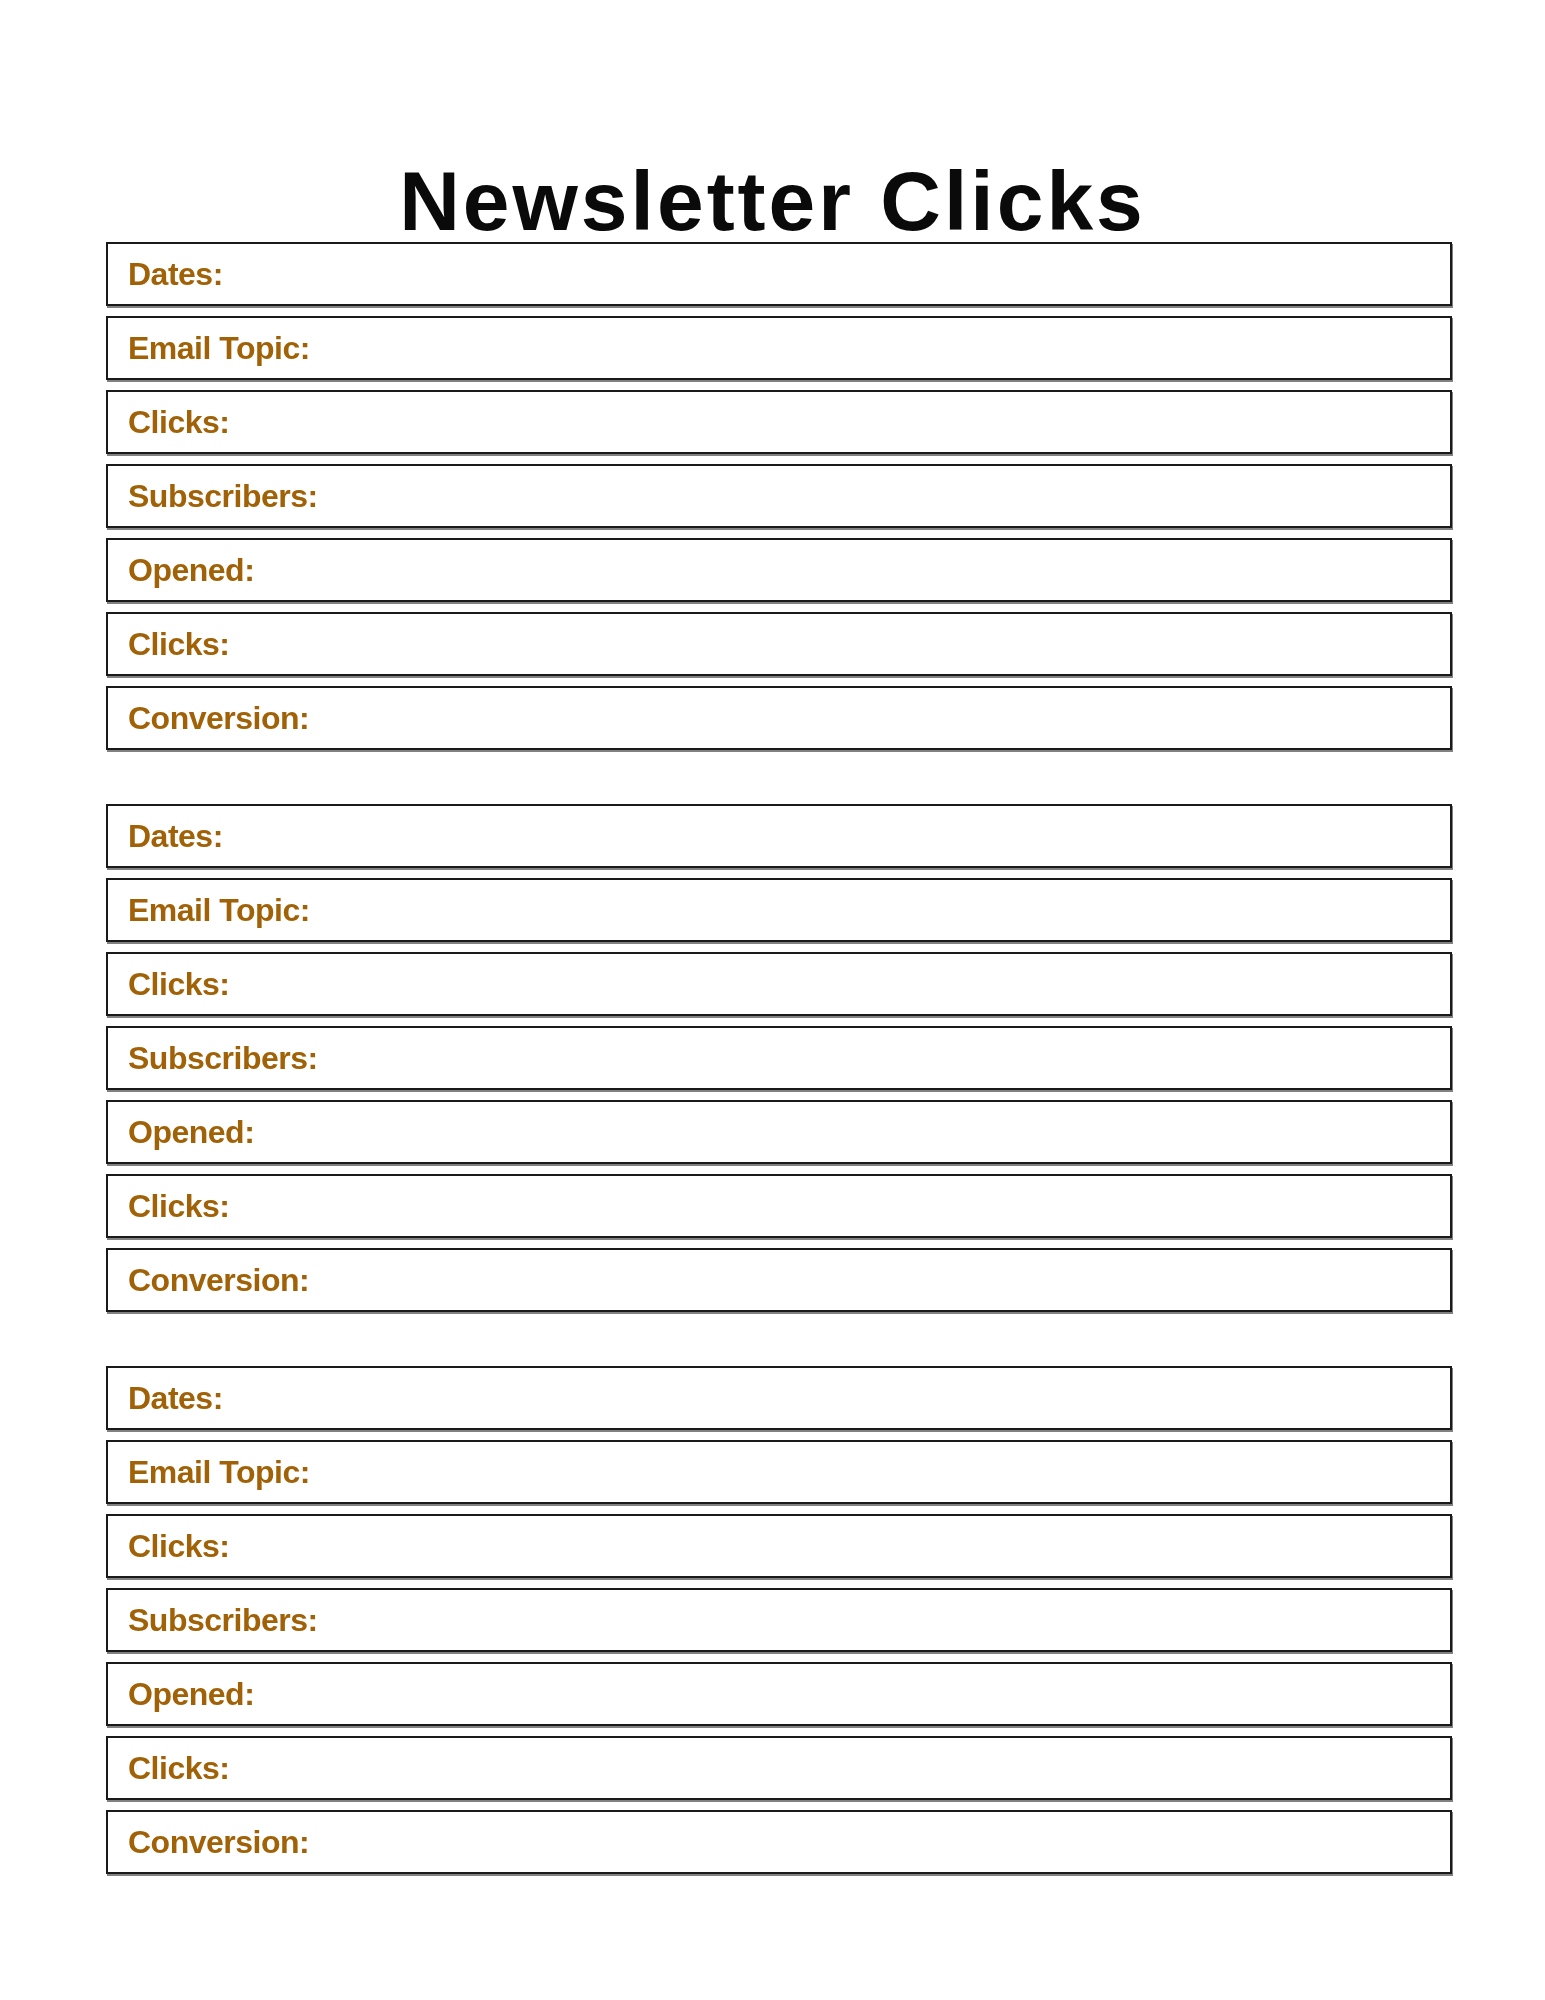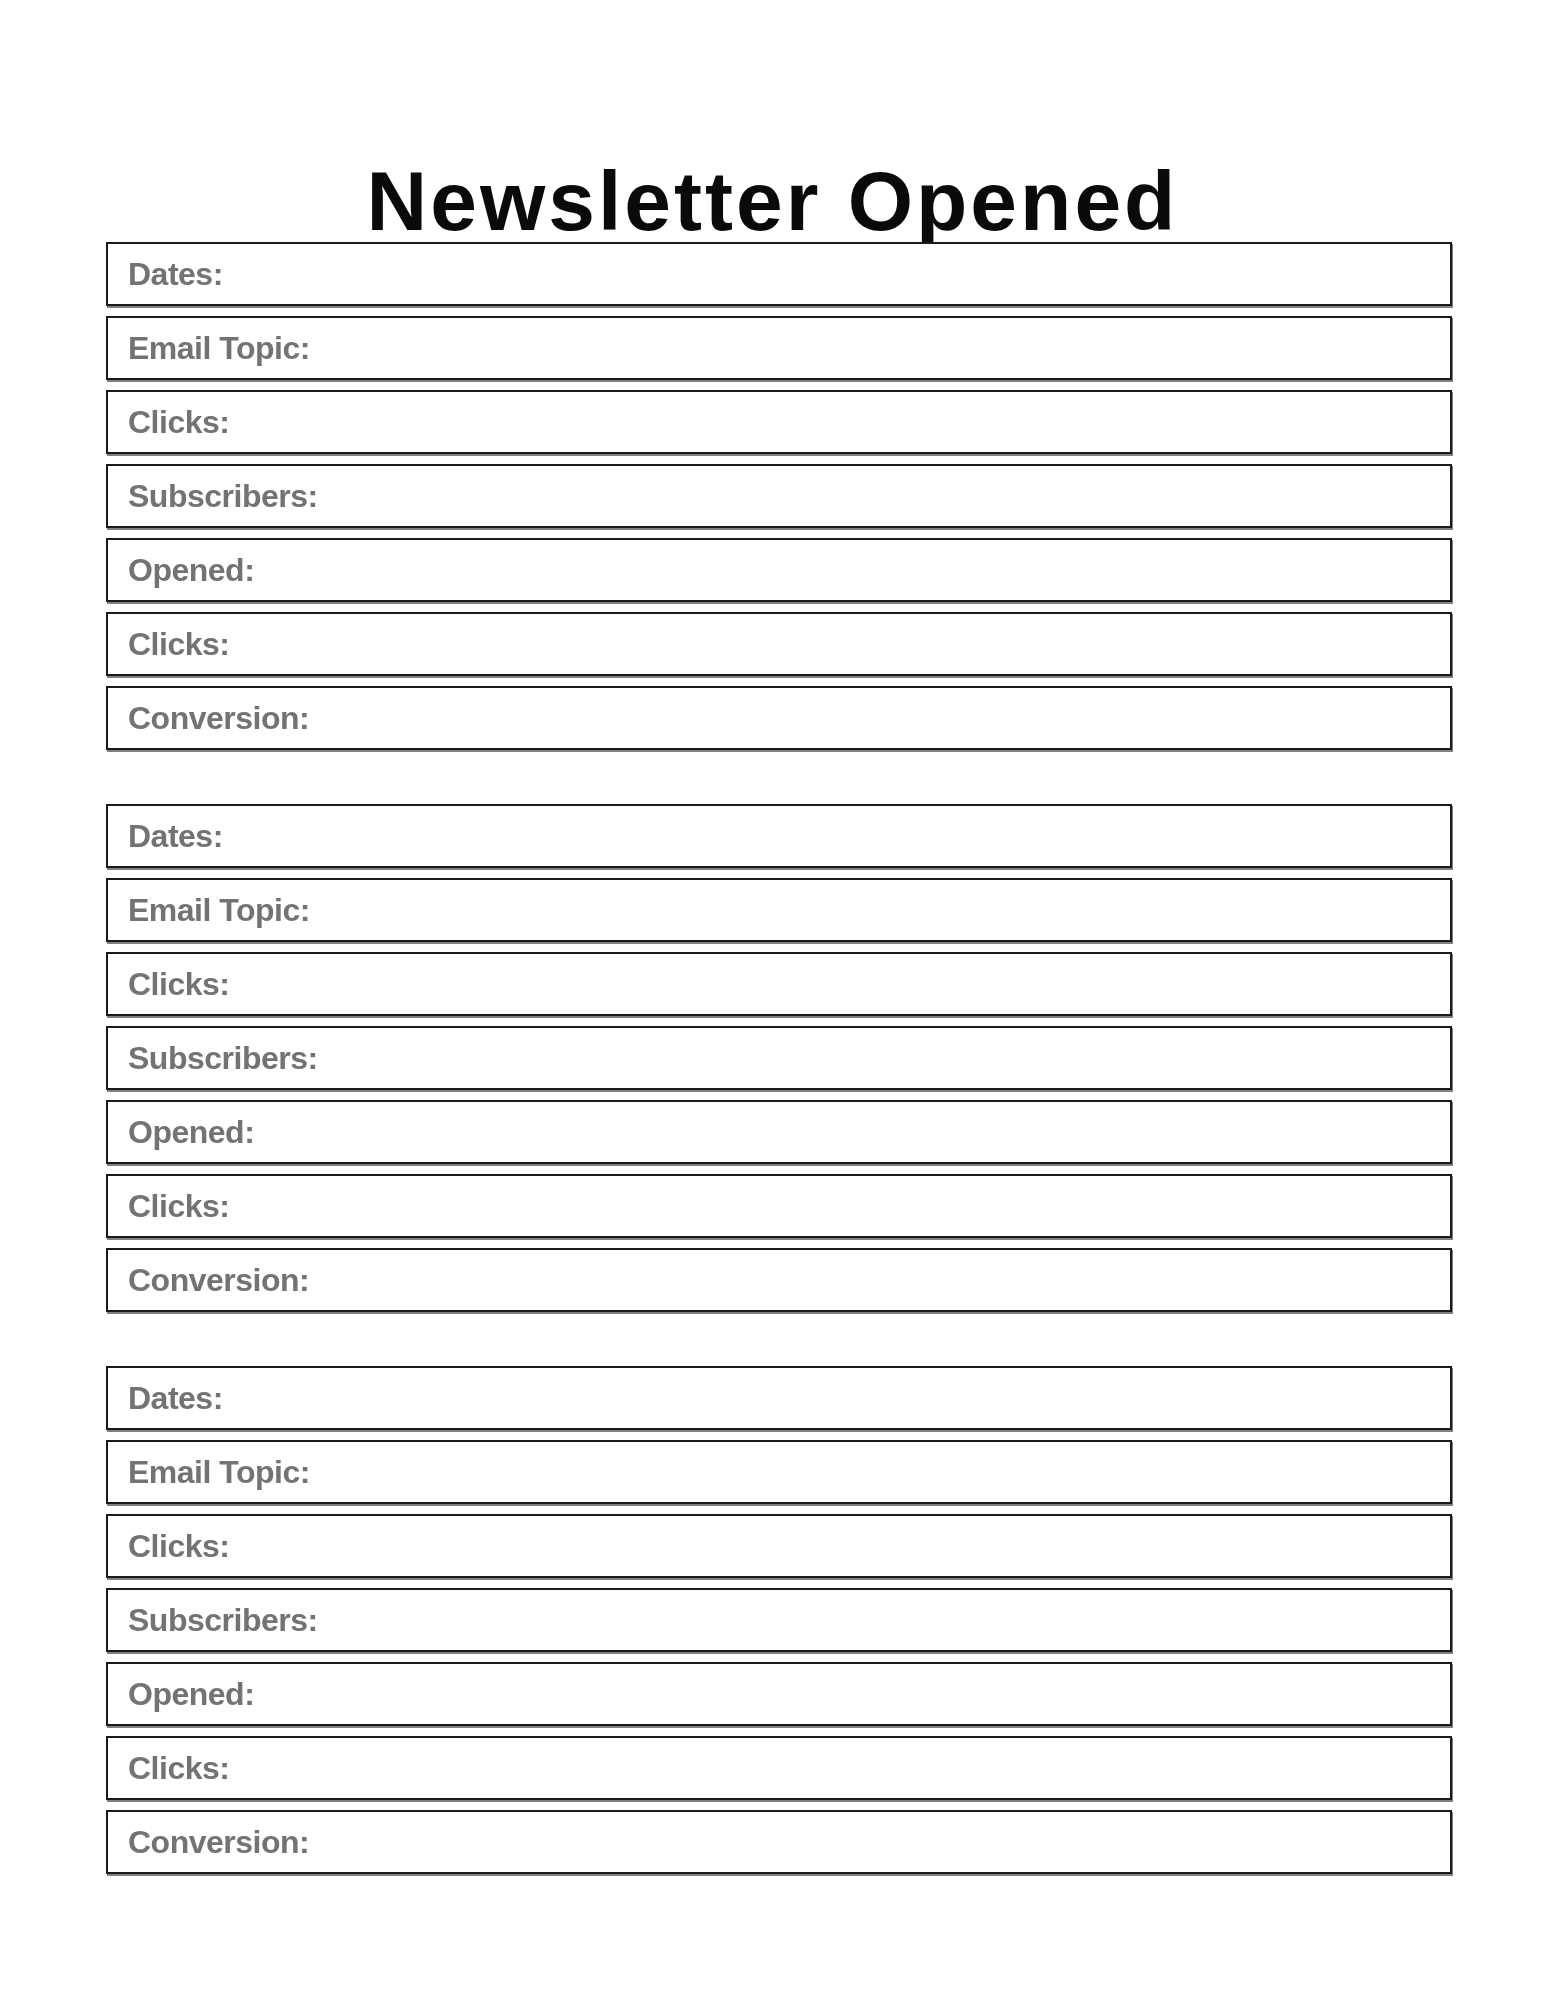--- a/index.html
+++ b/index.html
@@ -52,30 +52,30 @@
     align-items: center;
     padding-left: 20px;
   }
   .row:last-child {
     margin-bottom: 16px;
   }
   .row .label {
     font-size: 32px;
     font-weight: 700;
     letter-spacing: -0.5px;
-    color: #737373;
+    color: #a16207;
     white-space: nowrap;
   }
 </style>
 </head>
 <body>
 
 <div class="page">
 
-  <h1 class="page-title">Newsletter Opened</h1>
+  <h1 class="page-title">Newsletter Clicks</h1>
 
   <div class="form-area">
 
     <div class="section">
       <div class="row">
         <span class="label">Dates:</span>
       </div>
       <div class="row">
         <span class="label">Email Topic:</span>
       </div>

